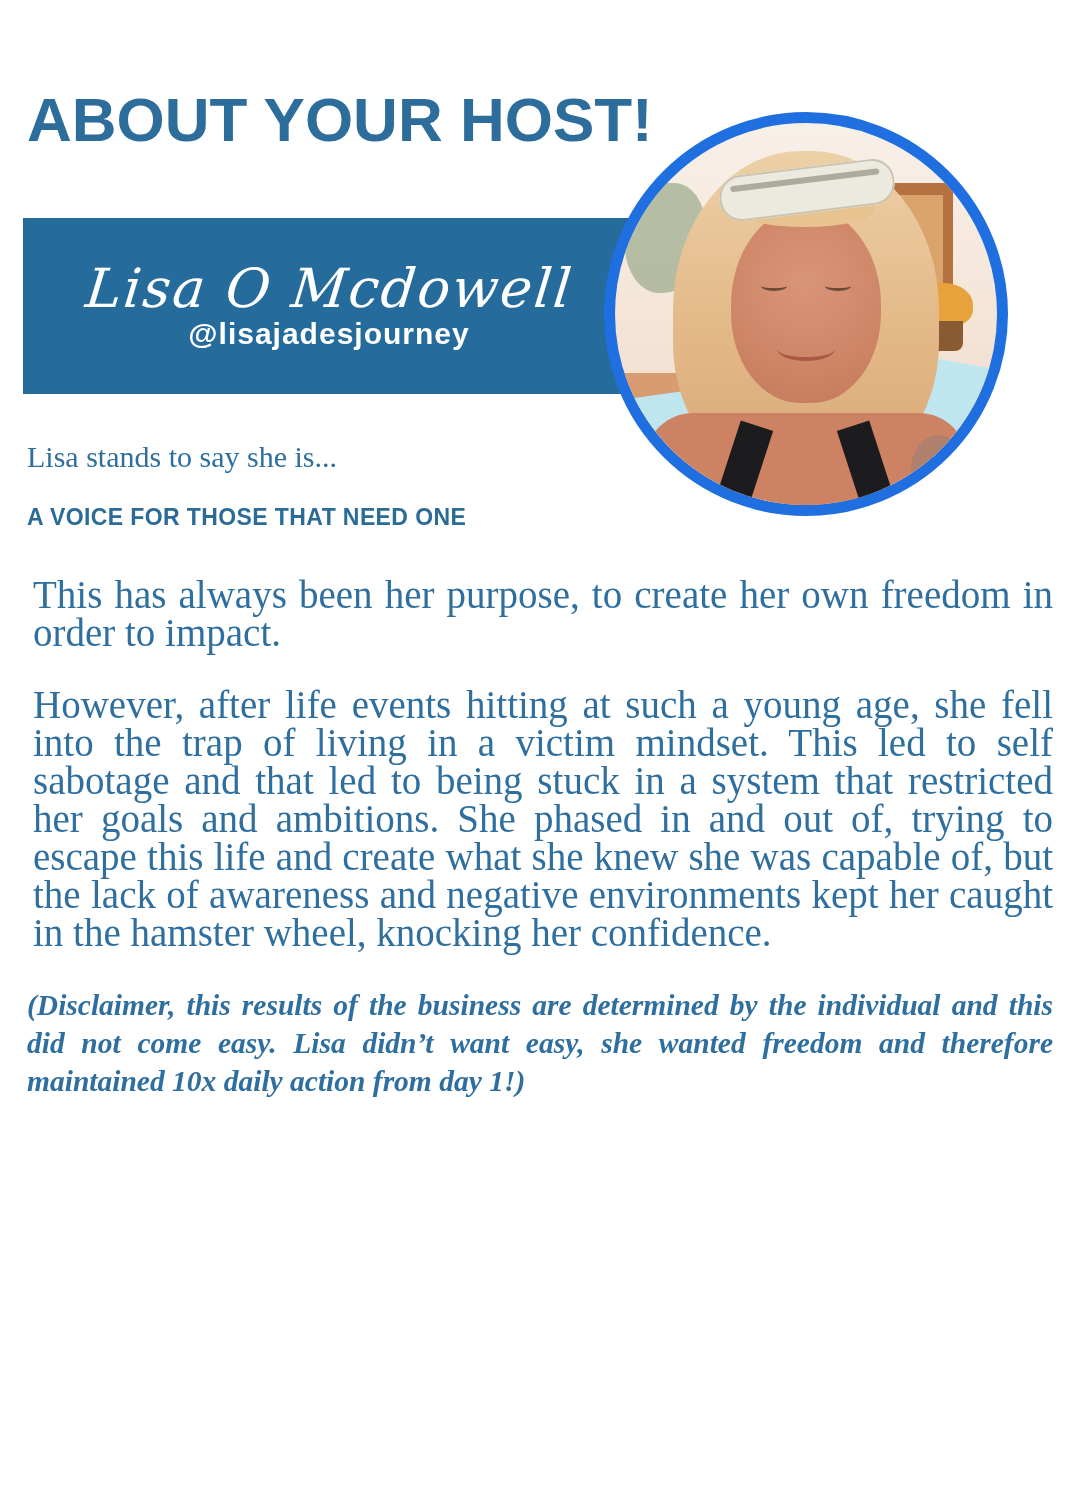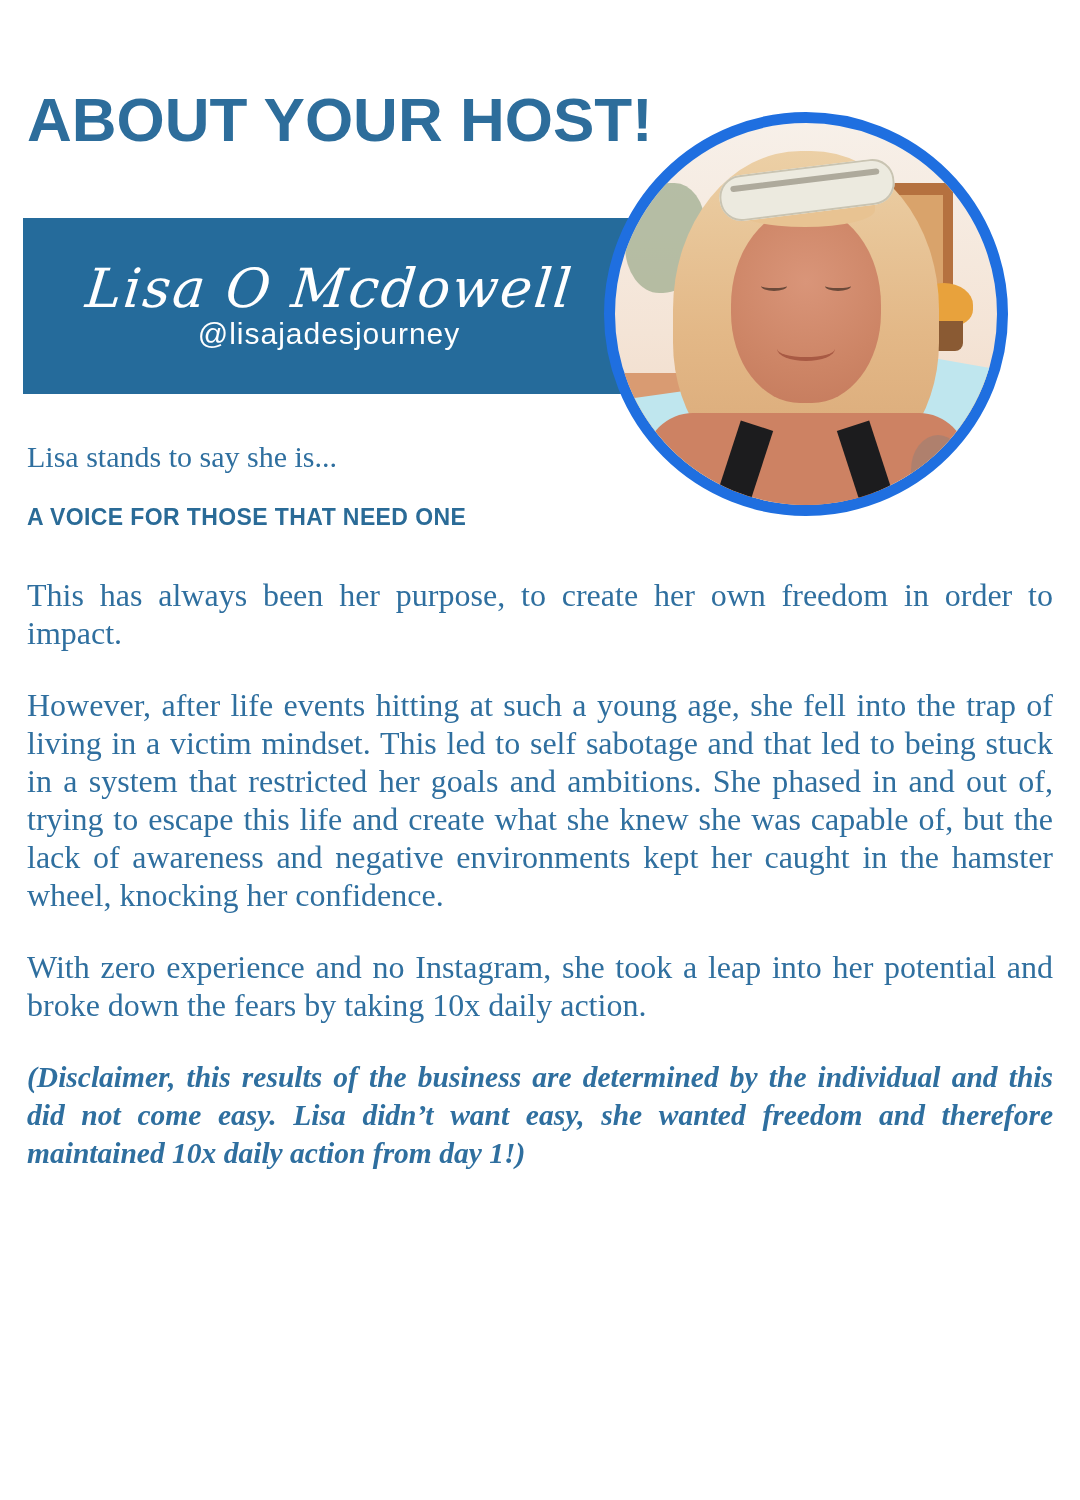--- a/index.html
+++ b/index.html
@@ -34,21 +34,21 @@
     font-family:"DejaVu Serif", serif;
     font-style:italic;
     font-size:54px;
     color:#ffffff;
     line-height:1.05;
     letter-spacing:2px;
     transform:skewX(-6deg);
   }
   .banner .handle{
     font-family:"Liberation Sans", sans-serif;
-    font-weight:400;
+    font-weight:700;
     font-size:30px;
     color:#ffffff;
     margin-top:0;
     letter-spacing:1px;
   }
   
   .photo-ring{
     position:absolute;left:604px;top:112px;
     width:382px;height:382px;
     border:11px solid #1f6fe0;
@@ -88,23 +88,23 @@
   }
   .headline{
     font-family:"Liberation Sans", sans-serif;
     font-weight:800;
     font-size:23px;
     letter-spacing:0.4px;
     color:#2a6b97;
     margin:0 0 45px 0;
   }
   .para{
-    font-size:32px;line-height:38px;
+    font-size:39px;line-height:38px;
     text-align:justify;
-    margin:0 0 34px 0;
+    margin:0 0 34px 6px;
     font-family:Liberation Serif, serif;
   }
   .disclaimer{
     font-size:29.5px;line-height:38px;
     text-align:justify;
     font-weight:bold;font-style:italic;
     margin:16px 0 0 0;
   }
 </style>
 </head>
@@ -139,17 +139,16 @@
     <div class="ph-eye-l"></div>
     <div class="ph-eye-r"></div>
     <div class="ph-smile"></div>
   </div>
 
   <div class="body-col">
     <p class="lead">Lisa stands to say she is...</p>
     <p class="headline">A VOICE FOR THOSE THAT NEED ONE</p>
     <p class="para">This has always been her purpose, to create her own freedom in order to impact.</p>
     <p class="para">However, after life events hitting at such a young age, she fell into the trap of living in a victim mindset. This led to self sabotage and that led to being stuck in a system that restricted her goals and ambitions. She phased in and out of, trying to escape this life and create what she knew she was capable of, but the lack of awareness and negative environments kept her caught in the hamster wheel, knocking her confidence.</p>
-    <p class="para">With zero experience and no Instagram, she took a leap into her potential and broke down the fears by taking 10x daily action.</p>
     <p class="disclaimer">(Disclaimer, this results of the business are determined by the individual and this did not come easy. Lisa didn’t want easy, she wanted freedom and therefore maintained 10x daily action from day 1!)</p>
   </div>
 
 </div>
 
 </body></html>

